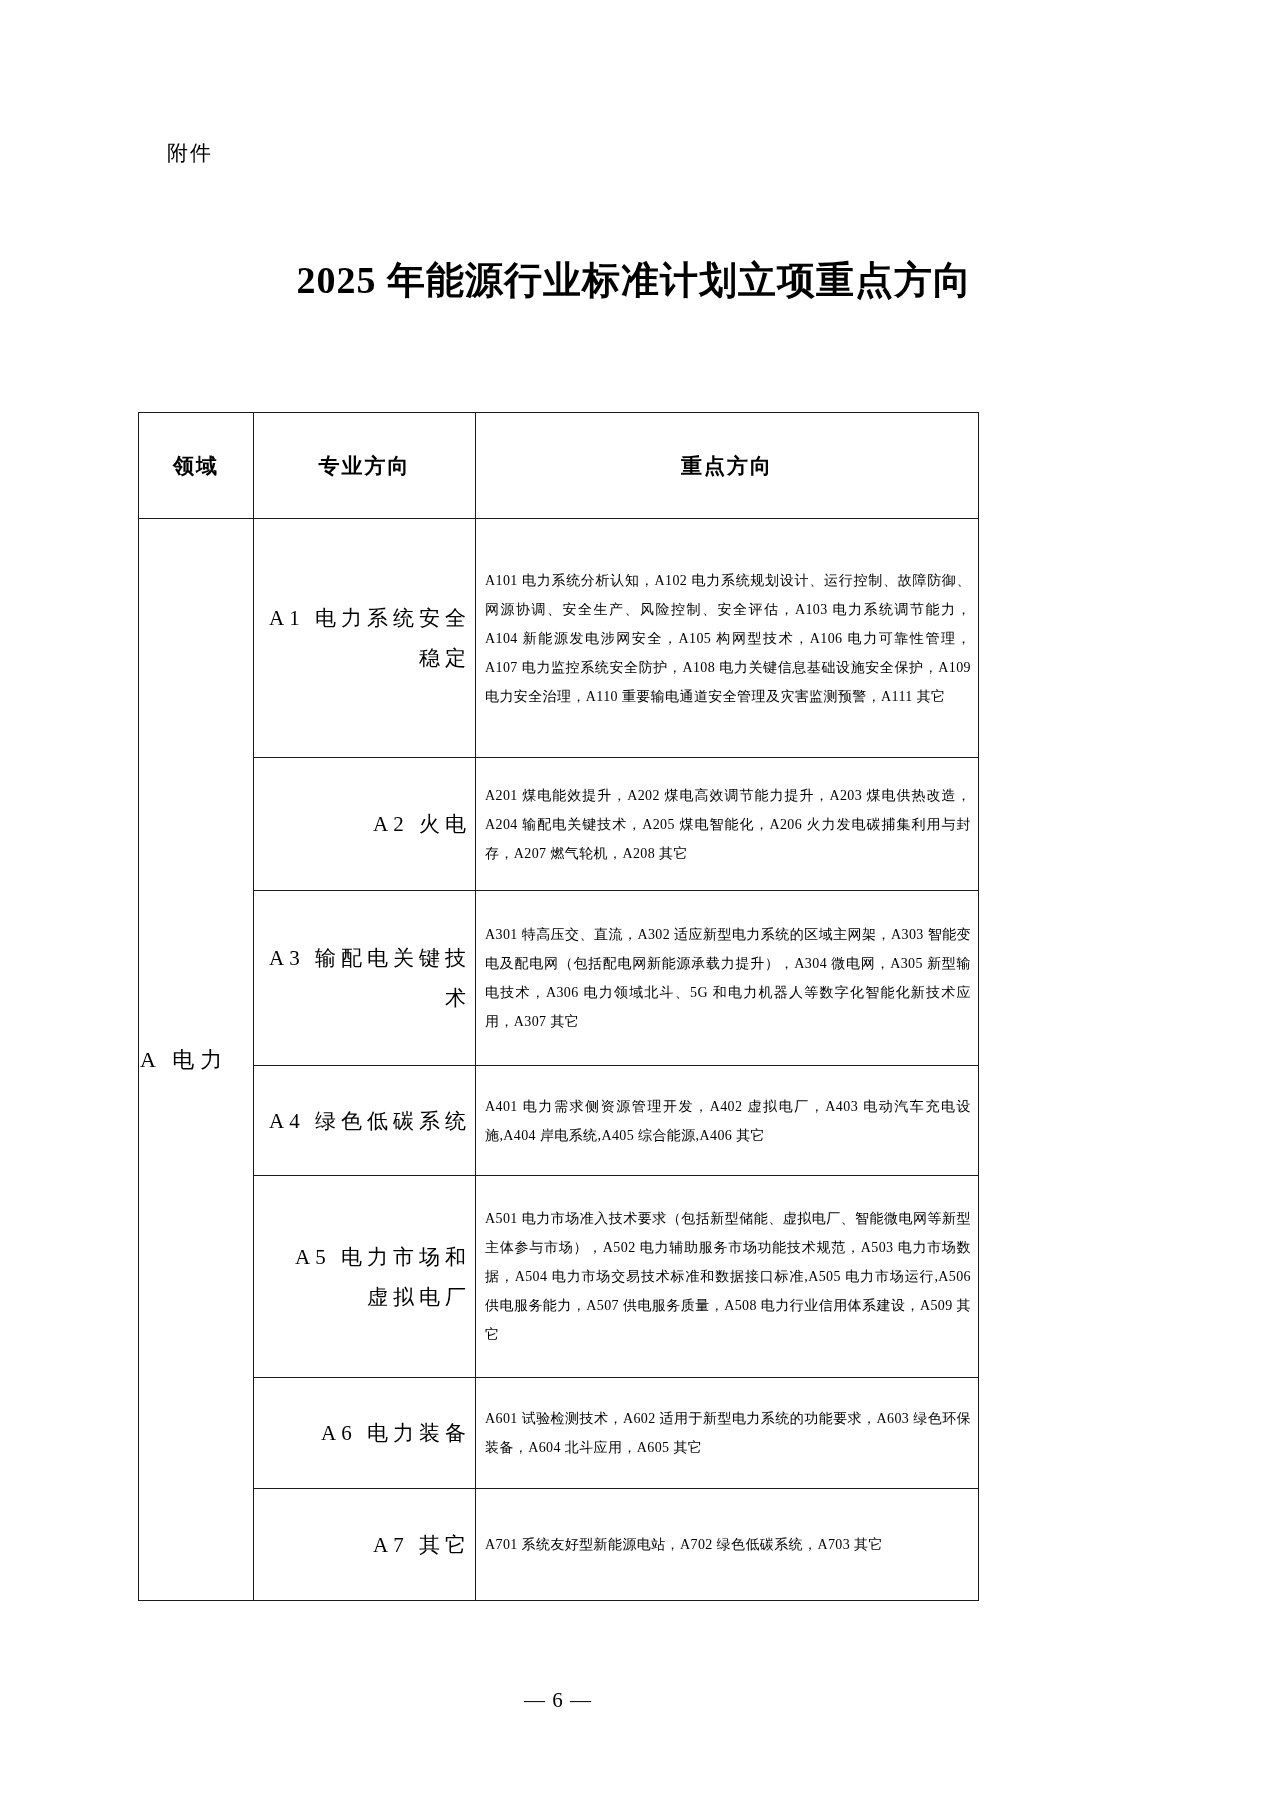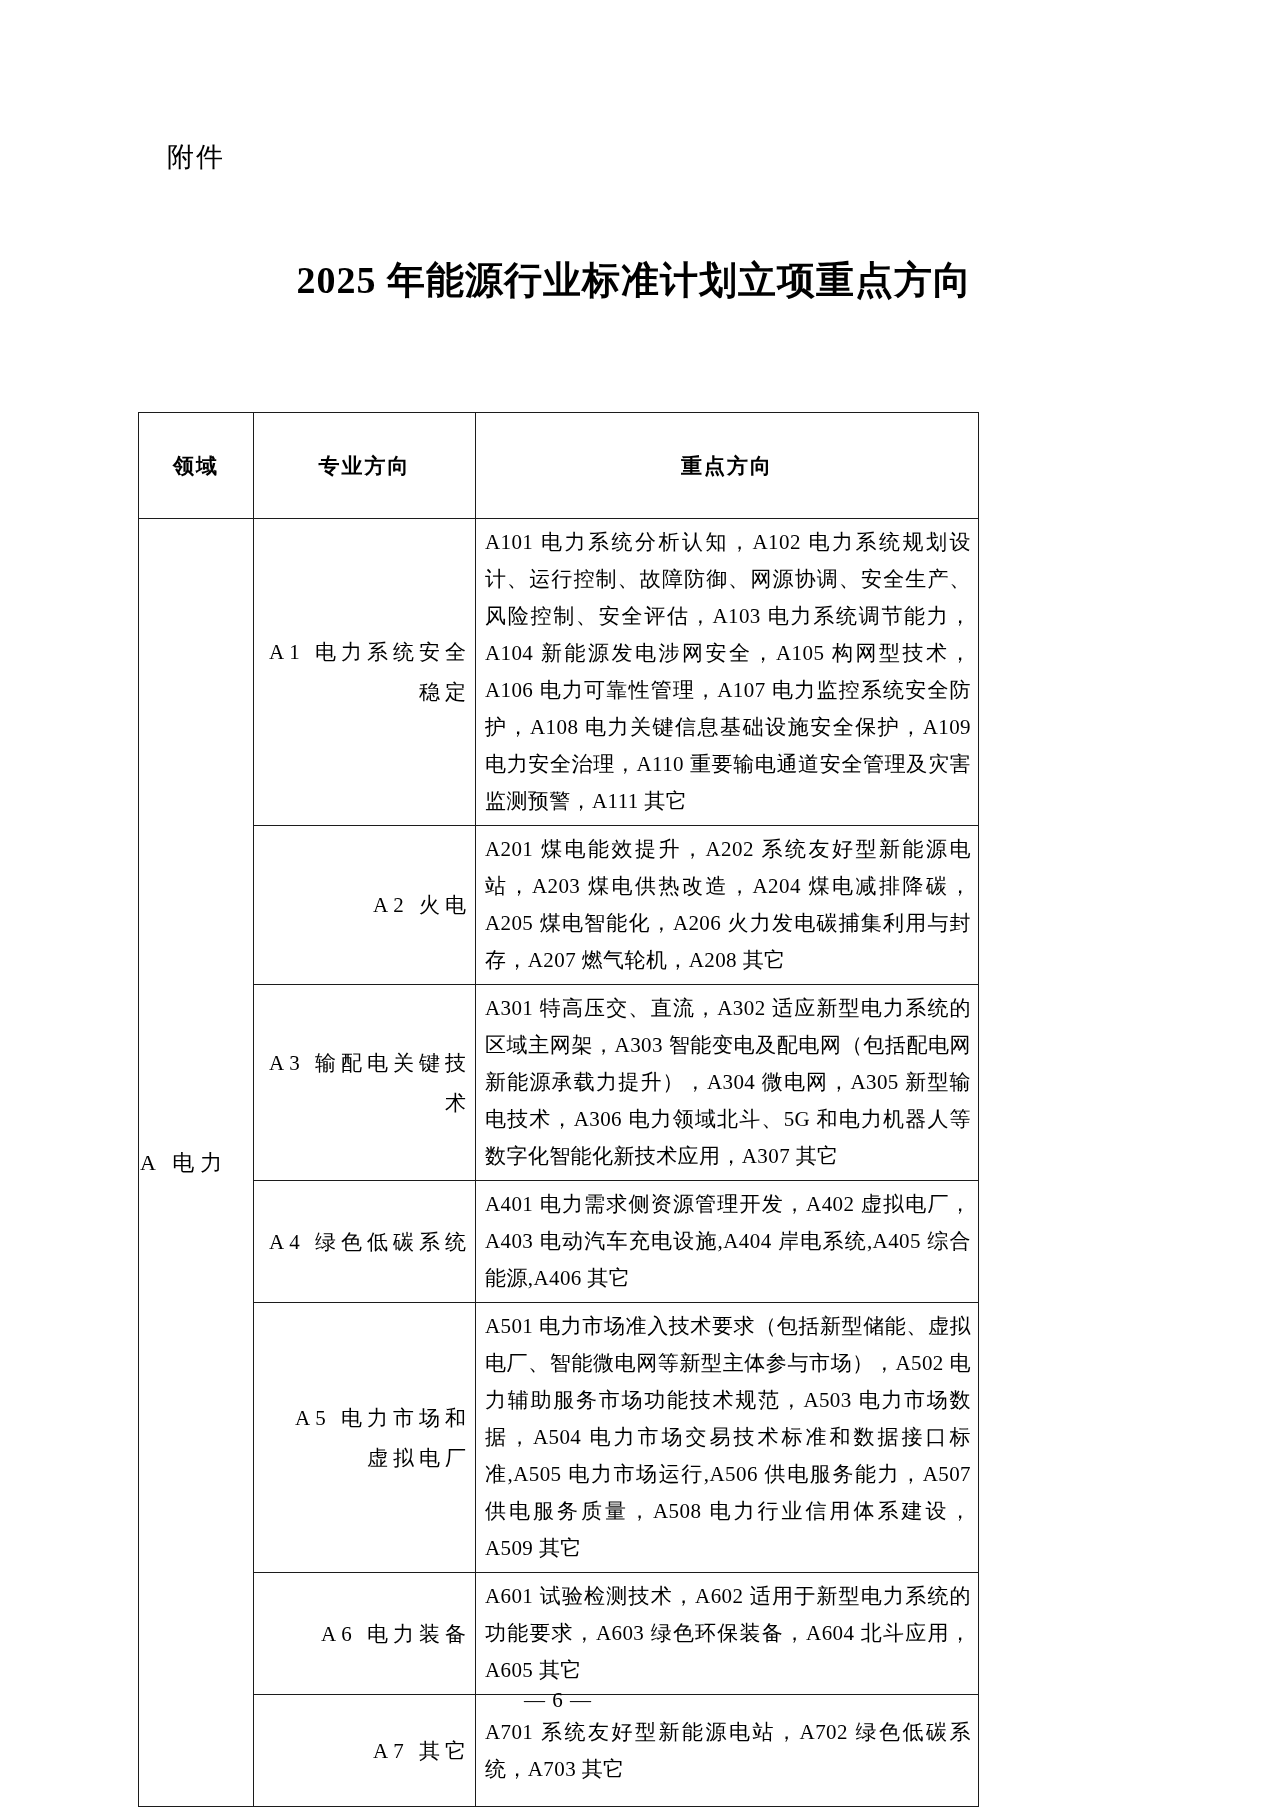--- a/index.html
+++ b/index.html
@@ -5,21 +5,21 @@
   html,body{margin:0;padding:0;}
   body{
     width:1280px;height:1810px;
     background:#ffffff;color:#000;
     font-family:"Liberation Serif","DejaVu Serif",serif;
     position:relative;overflow:hidden;
   }
   .attachment{
     position:absolute;left:167px;top:139px;
     font-family:"Liberation Sans","DejaVu Sans",sans-serif;
-    font-size:27px;font-weight:500;letter-spacing:2px;
+    font-size:21px;font-weight:500;letter-spacing:2px;
   }
   .doc-title{
     position:absolute;left:132px;top:255px;width:840px;
     text-align:right;font-size:38px;font-weight:bold;letter-spacing:1px;
     white-space:nowrap;
   }
   table.main{
     position:absolute;left:138px;top:412px;width:840px;
     border-collapse:collapse;table-layout:fixed;
   }
@@ -38,21 +38,21 @@
   }
   td.field-cell{
     font-size:22px;letter-spacing:6px;
   }
   td.major-cell{
     text-align:right;font-size:21px;letter-spacing:5px;
     line-height:40px;white-space:pre-line;
     padding:0 4px;
   }
   td.focus-cell{
-    font-size:21px;line-height:37px;
+    font-size:14px;line-height:29px;
     text-align:justify;text-align-last:left;
     padding:5px 7px 5px 9px;
     letter-spacing:0.4px;
   }
   .page-number{
     position:absolute;left:138px;top:1688px;width:840px;
     text-align:center;font-size:21px;letter-spacing:1px;
   }
 </style>
 </head>
@@ -74,21 +74,21 @@
       <th class="hdr">专业方向</th>
       <th class="hdr">重点方向</th>
     </tr>
     <tr style="height:239px;">
       <td class="field-cell" rowspan="7">A 电力</td>
       <td class="major-cell">A1 电力系统安全稳定</td>
       <td class="focus-cell">A101 电力系统分析认知，A102 电力系统规划设计、运行控制、故障防御、网源协调、安全生产、风险控制、安全评估，A103 电力系统调节能力，A104 新能源发电涉网安全，A105 构网型技术，A106 电力可靠性管理，A107 电力监控系统安全防护，A108 电力关键信息基础设施安全保护，A109 电力安全治理，A110 重要输电通道安全管理及灾害监测预警，A111 其它</td>
     </tr>
     <tr style="height:133px;">
       <td class="major-cell">A2 火电</td>
-      <td class="focus-cell">A201 煤电能效提升，A202 系统友好型新能源电站，A203 煤电供热改造，A204 煤电减排降碳，A205 煤电智能化，A206 火力发电碳捕集利用与封存，A207 燃气轮机，A208 其它</td>
+      <td class="focus-cell">A201 煤电能效提升，A202 煤电高效调节能力提升，A203 煤电供热改造，A204 输配电关键技术，A205 煤电智能化，A206 火力发电碳捕集利用与封存，A207 燃气轮机，A208 其它</td>
     </tr>
     <tr style="height:175px;">
       <td class="major-cell">A3 输配电关键技术</td>
       <td class="focus-cell">A301 特高压交、直流，A302 适应新型电力系统的区域主网架，A303 智能变电及配电网（包括配电网新能源承载力提升），A304 微电网，A305 新型输电技术，A306 电力领域北斗、5G 和电力机器人等数字化智能化新技术应用，A307 其它</td>
     </tr>
     <tr style="height:110px;">
       <td class="major-cell">A4 绿色低碳系统</td>
       <td class="focus-cell">A401 电力需求侧资源管理开发，A402 虚拟电厂，A403 电动汽车充电设施,A404 岸电系统,A405 综合能源,A406 其它</td>
     </tr>
     <tr style="height:202px;">

